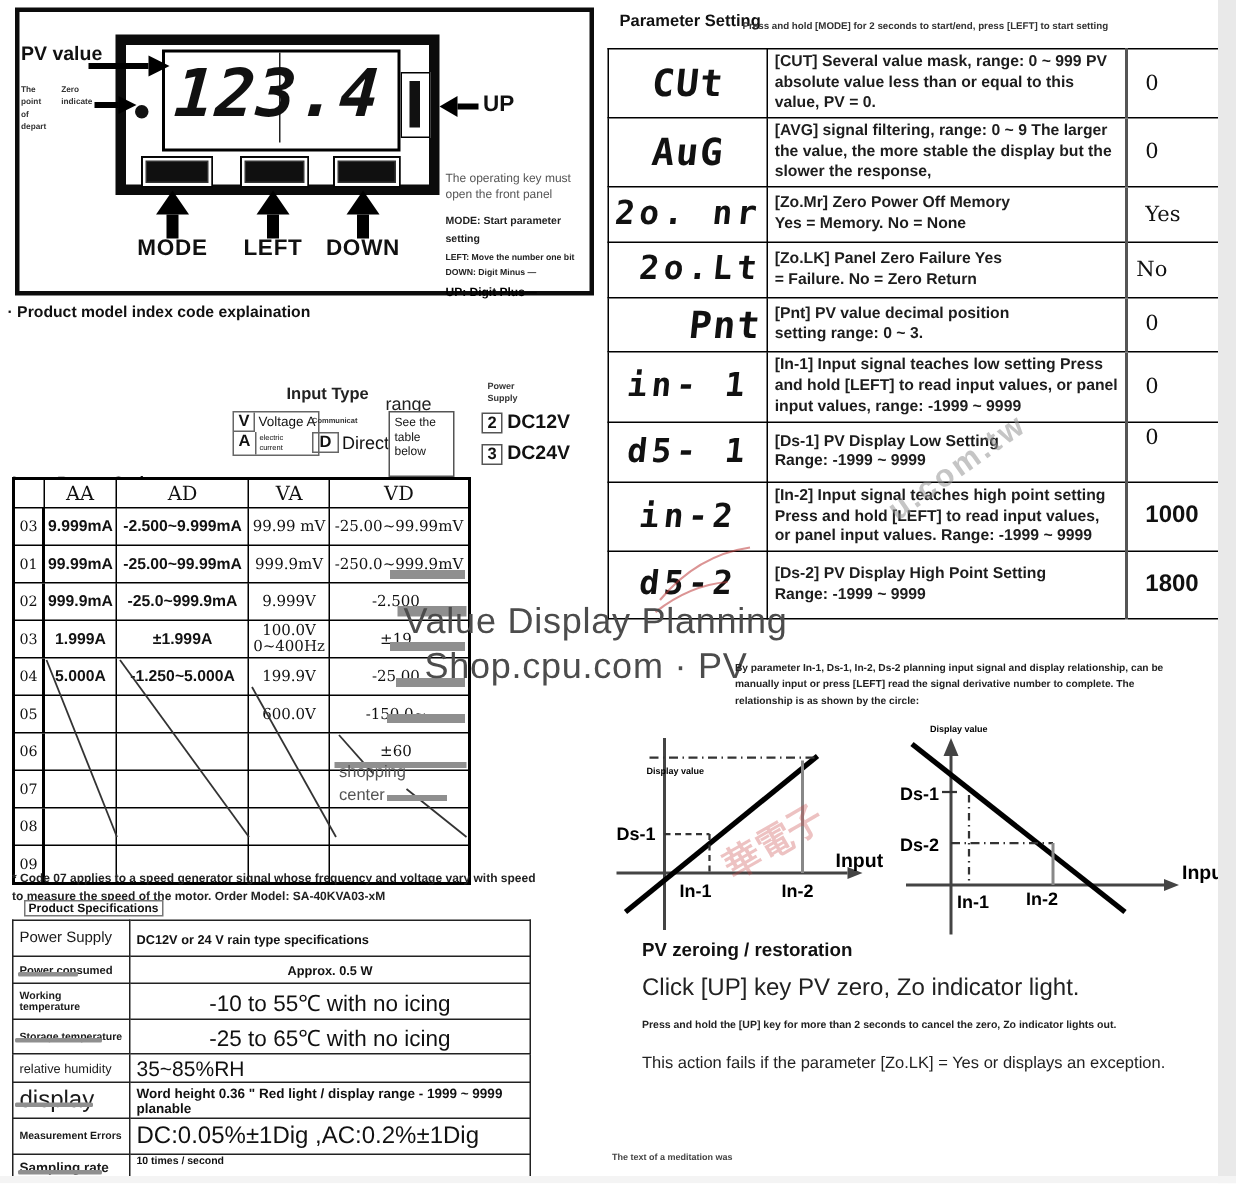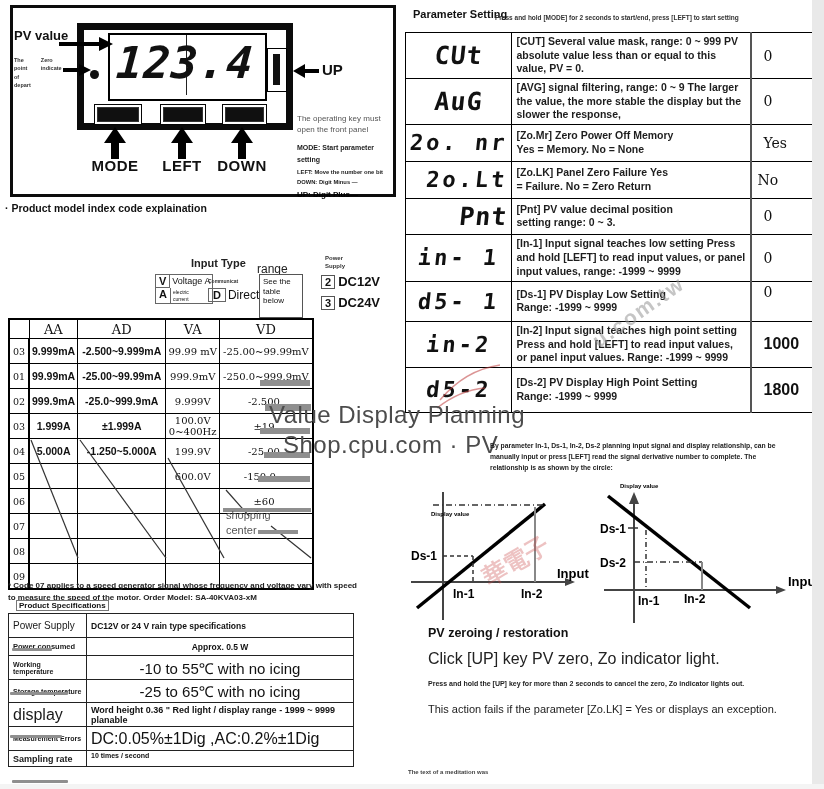--- a/index.html
+++ b/index.html
@@ -317,20 +317,24 @@
           </tr>
       <tr style="height:24px">
         <td class="spec-label pre" style="font-size:7px;font-weight:bold;">Working
 temperature</td>
         <td style="font-size:15px;text-align:center;">-10 to 55℃  with no icing</td>
           </tr>
       <tr style="height:22px">
         <td class="spec-label" style="font-size:7px;font-weight:bold;">Storage temperature</td>
         <td style="font-size:15px;text-align:center;">-25 to 65℃  with no icing</td>
           </tr>
+      <tr style="height:18px">
+        <td class="spec-label" style="font-size:8.5px;">relative humidity</td>
+        <td style="font-size:14px;">35~85%RH</td>
+          </tr>
       <tr style="height:24px">
         <td class="spec-label" style="font-size:16px;">display</td>
         <td style="font-size:9px;font-weight:bold;">Word height 0.36 " Red light / display range - 1999 ~ 9999 planable</td>
           </tr>
       <tr style="height:24px">
         <td class="spec-label" style="font-size:7px;font-weight:bold;">Measurement Errors</td>
         <td style="font-size:16px;">DC:0.05%±1Dig  ,AC:0.2%±1Dig</td>
           </tr>
       <tr style="height:16px">
         <td class="spec-label" style="font-size:9px;font-weight:bold;">Sampling rate</td>

